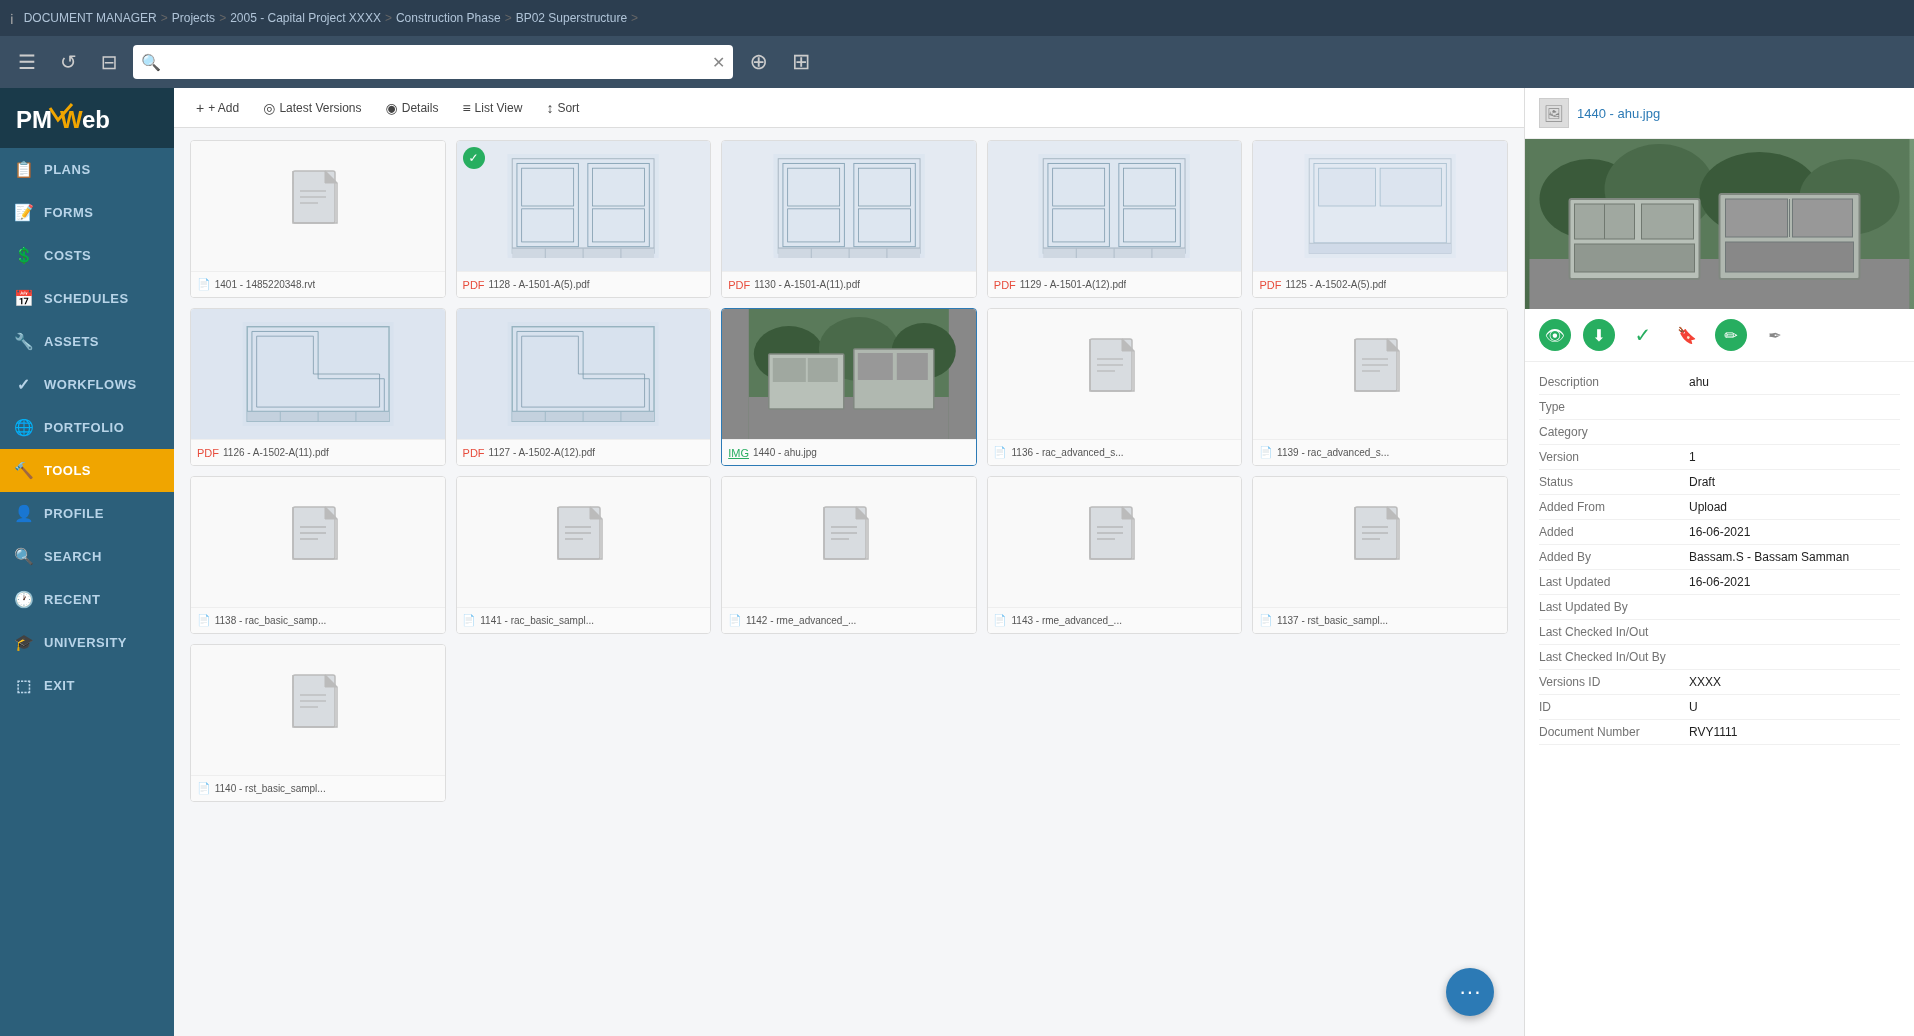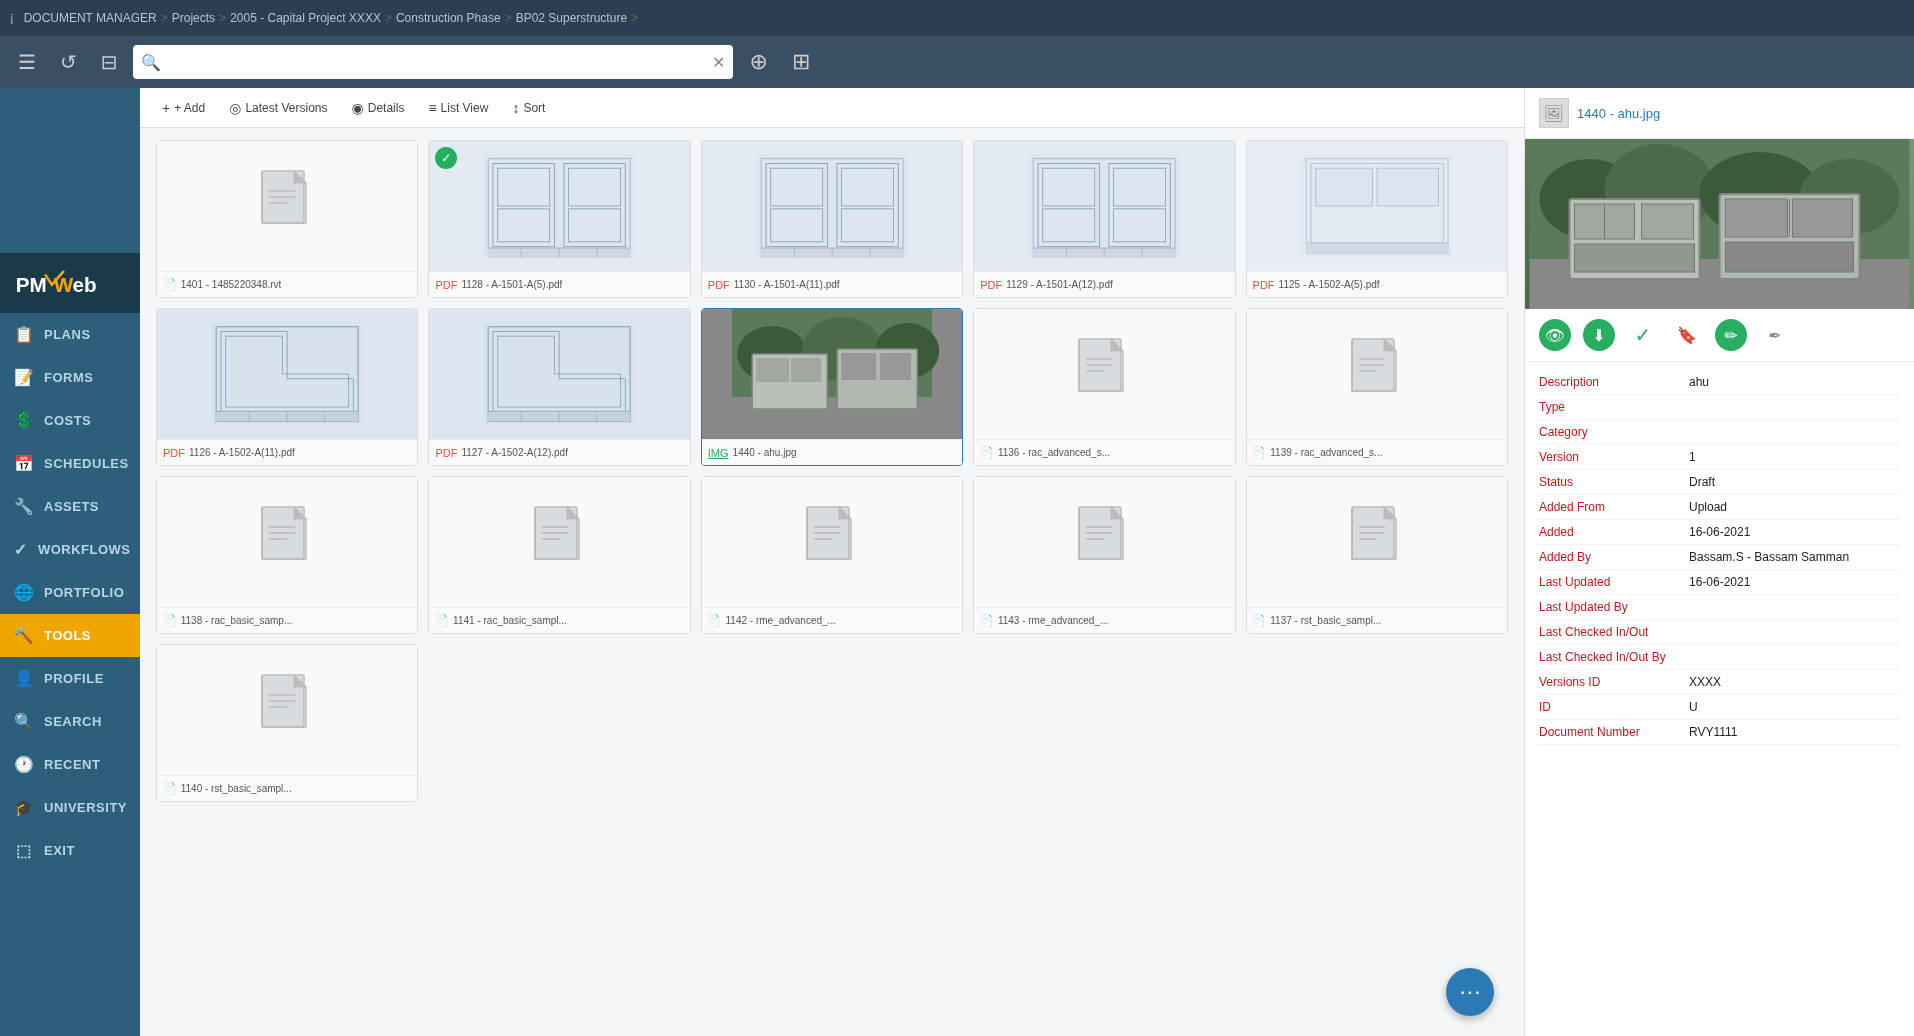--- a/index.html
+++ b/index.html
@@ -62,26 +62,25 @@
 
     
     .main-layout {
       display: flex;
       flex: 1;
       overflow: hidden;
     }
 
     
     .sidebar {
-      width: 140px;
+      width: 174px;
       background: #2c5f7a;
       display: flex;
       flex-direction: column;
       flex-shrink: 0;
-      justify-content: center;
     }
     .sidebar-logo {
       background: #1a3a4a;
       padding: 12px 14px;
       display: flex;
       align-items: center;
     }
     .sidebar-item {
       display: flex;
       align-items: center;
@@ -269,21 +268,21 @@
       padding: 8px 14px;
     }
     .meta-row {
       display: flex;
       padding: 5px 0;
       border-bottom: 1px solid #f0f0f0;
       font-size: 12px;
     }
     .meta-label {
       width: 150px;
-      color: #b91c1c;
+      color: #737373;
       flex-shrink: 0;
     }
     .meta-value {
       color: #222;
       font-weight: 500;
     }
 
     
     .fab {
       position: absolute;

